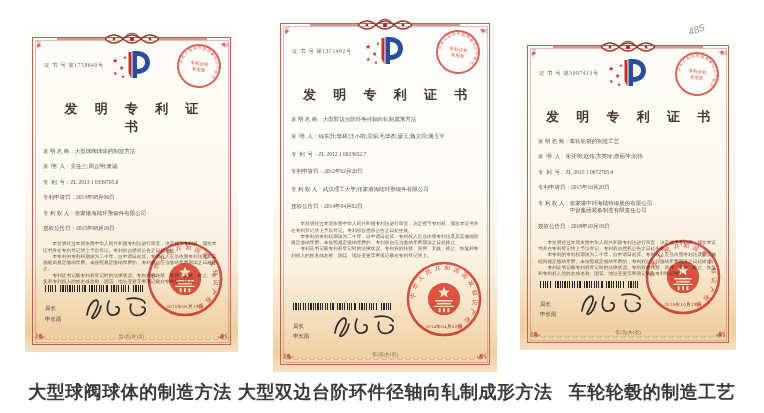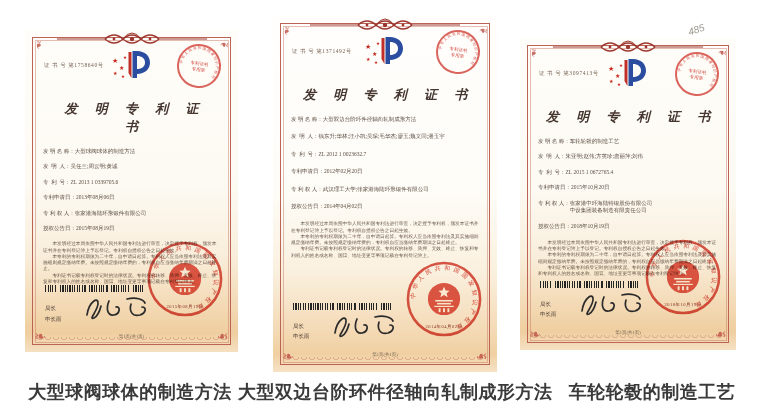--- a/index.html
+++ b/index.html
@@ -33,21 +33,21 @@
     background-size:8px 6px; background-repeat:repeat-x; }
 
   .content { position:absolute; inset:8px; padding:8px 10px 8px; display:flex; flex-direction:column; }
 
   .head { position:relative; height:50px; flex:none; }
   .certno { position:absolute; left:1px; top:16px; font-size:5.5px; letter-spacing:.6px; color:#756154; }
   .logo { position:absolute; left:50%; top:1px; transform:translateX(-50%); line-height:0; }
   .topseal { position:absolute; right:-3px; top:-4px; line-height:0; transform:rotate(8deg); opacity:.92; }
 
   .title { flex:none; text-align:center; font-size:13px; font-weight:bold; color:#453630;
-           letter-spacing:7px; padding-left:7px; margin:4px 0 12px;font-style:italic; }
+           letter-spacing:7px; padding-left:7px; margin:4px 0 12px; }
 
   .fields { flex:none; font-size:5.5px; color:#5d4e43; }
   .frow { display:flex; margin-bottom:8.5px; line-height:1.25; }
   .c2 .frow { margin-bottom:10.5px; }
   .flabel { white-space:pre; flex:none; }
   .fvalue { }
   .fvalue div { line-height:1.4; }
 
   .bodytxt { flex:none; margin-top:1px; font-size:4.7px; line-height:1.34; color:#6b5a4d; }
   .bodytxt p { text-indent:2em; margin:0; }

